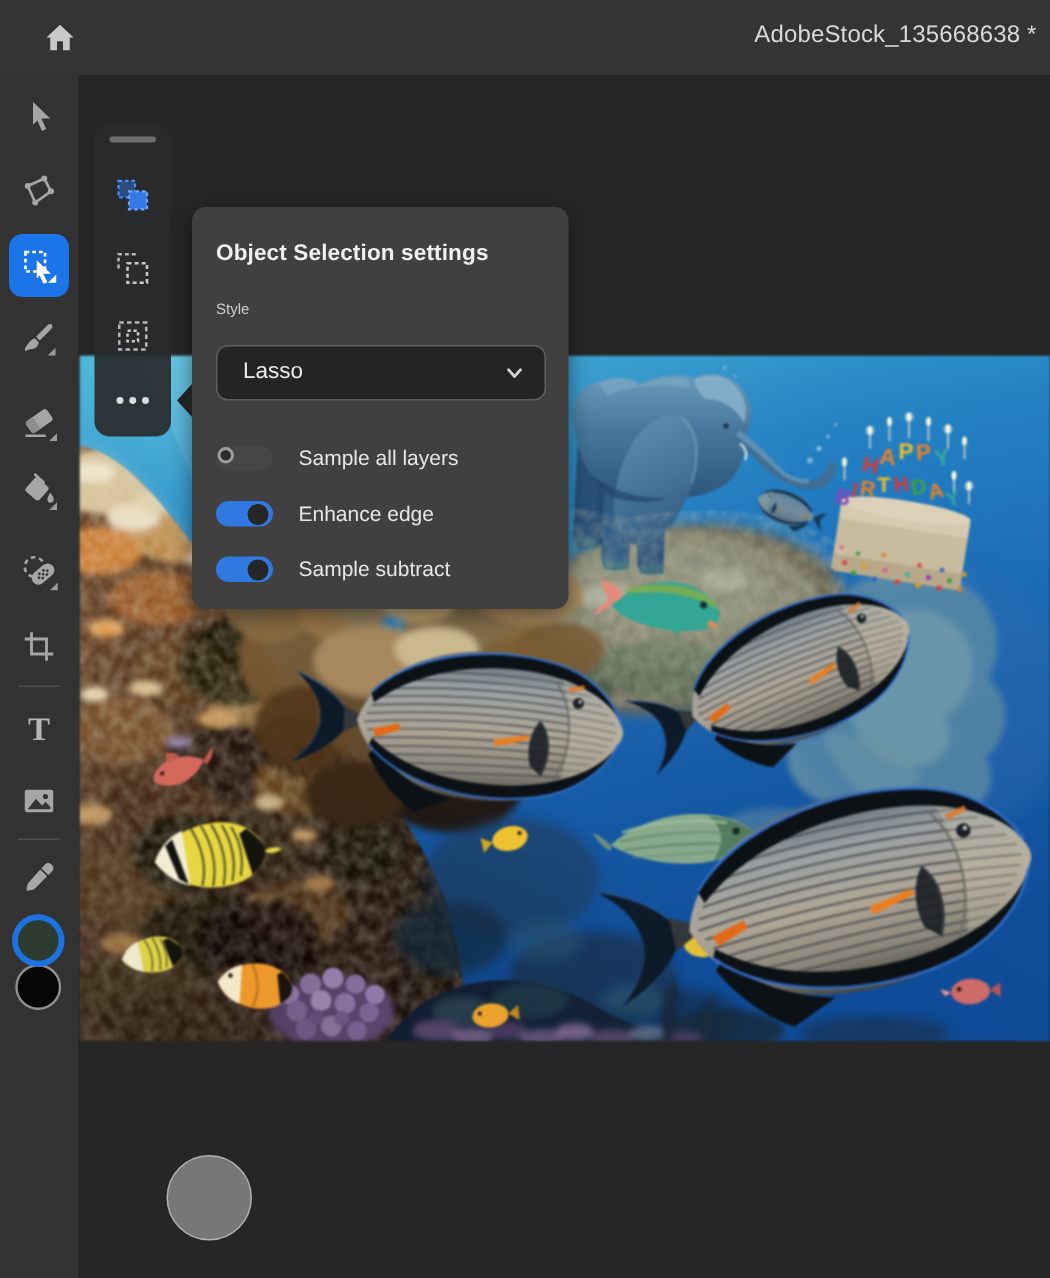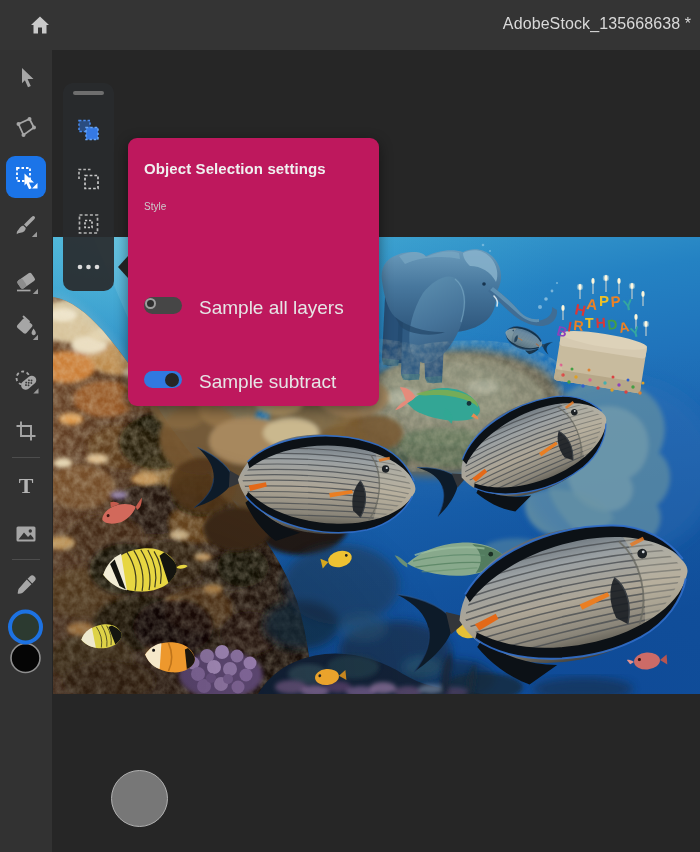--- a/index.html
+++ b/index.html
@@ -24,38 +24,38 @@
 
   
   #flyout { position:absolute; left:63px; top:83px; width:51px; height:208px;
     background:rgba(41,43,45,0.93); border-radius:10px; }
   #flyout .handle { position:absolute; left:10px; top:8px; width:31px; height:4px;
     border-radius:2px; background:#6e6e6e; }
   .fico { position:absolute; left:0; width:51px; display:flex; justify-content:center; }
   
   
   #panel { position:absolute; left:128px; top:138px; width:251px; height:268px;
-    background:#be185d; border-radius:9px; box-shadow:0 4px 14px rgba(0,0,0,0.45); }
+    background:#404040; border-radius:9px; box-shadow:0 4px 14px rgba(0,0,0,0.45); }
   #panel .arrow { position:absolute; left:-10px; top:118px; width:0; height:0;
     border-top:11px solid transparent; border-bottom:11px solid transparent;
     border-right:10px solid #212121; }
   #panel h1 { position:absolute; left:16px; top:22px; font-size:15px; font-weight:bold;
     color:#f0f0f0; letter-spacing:0.1px; }
   #panel .lbl { position:absolute; left:16px; top:63px; font-size:10px; color:#cdcdcd; }
   #dropdown { position:absolute; left:16px; top:92px; width:220px; height:37px;
     border:1.6px solid #5f5f5f; border-radius:8px; background:#242424; }
   #dropdown span { position:absolute; left:17px; top:8px; font-size:15px; color:#ececec; }
   .row { position:absolute; left:16px; height:18px; }
   .togtrack { position:absolute; left:0; top:0; width:38px; height:17px; border-radius:9px; }
   .off .togtrack { background:#464646; }
   .on  .togtrack { background:#3079e0; }
   .knob { position:absolute; top:1.5px; width:14px; height:14px; border-radius:50%; }
   .off .knob { left:1px; top:1px; background:#2e2e2e; border:2px solid #9e9e9e; width:11px; height:11px; }
   .on  .knob { left:21px; background:#262626; }
-  .row .txt { position:absolute; left:55px; top:0px; font-size:19px; color:#e6e6e6; }
+  .row .txt { position:absolute; left:55px; top:0px; font-size:14px; color:#e6e6e6; }
 
   
   #brushcircle { position:absolute; left:111px; top:770px; width:57px; height:57px;
     border-radius:50%; background:#777777; border:1.8px solid #b2b2b2; }
 </style>
 </head>
 <body>
 <div id="stage">
   <div id="toolbar"></div>
   <div id="topbar">
@@ -655,24 +655,35 @@
         <circle cx="17" cy="7" r="2.3" fill="#dcdcdc"></circle>
         <circle cx="25.5" cy="7" r="2.3" fill="#dcdcdc"></circle>
         <circle cx="34" cy="7" r="2.3" fill="#dcdcdc"></circle>
       </svg>
   </div>
 
   <div id="panel">
     <div class="arrow"></div>
     <h1>Object Selection settings</h1>
     <div class="lbl">Style</div>
+    <div id="dropdown">
+      <span>Lasso</span>
+      <svg style="position:absolute;right:14px;top:12px" width="12" height="12" viewBox="0 0 12 12">
+        <path d="M2 3.5 L6 8 L10 3.5" fill="none" stroke="#d4d4d4" stroke-width="1.8" stroke-linecap="round" stroke-linejoin="round"></path>
+      </svg>
+    </div>
     <div class="row off" style="top:159px; width:220px;">
       <div class="togtrack"></div>
         <div class="knob"></div>
       <div class="txt">Sample all layers</div>
+    </div>
+    <div class="row on" style="top:196px; width:220px;">
+      <div class="togtrack"></div>
+        <div class="knob"></div>
+      <div class="txt">Enhance edge</div>
     </div>
     <div class="row on" style="top:233px; width:220px;">
       <div class="togtrack"></div>
         <div class="knob"></div>
       <div class="txt">Sample subtract</div>
     </div>
   </div>
 
   <div id="brushcircle"></div>
 </div>

